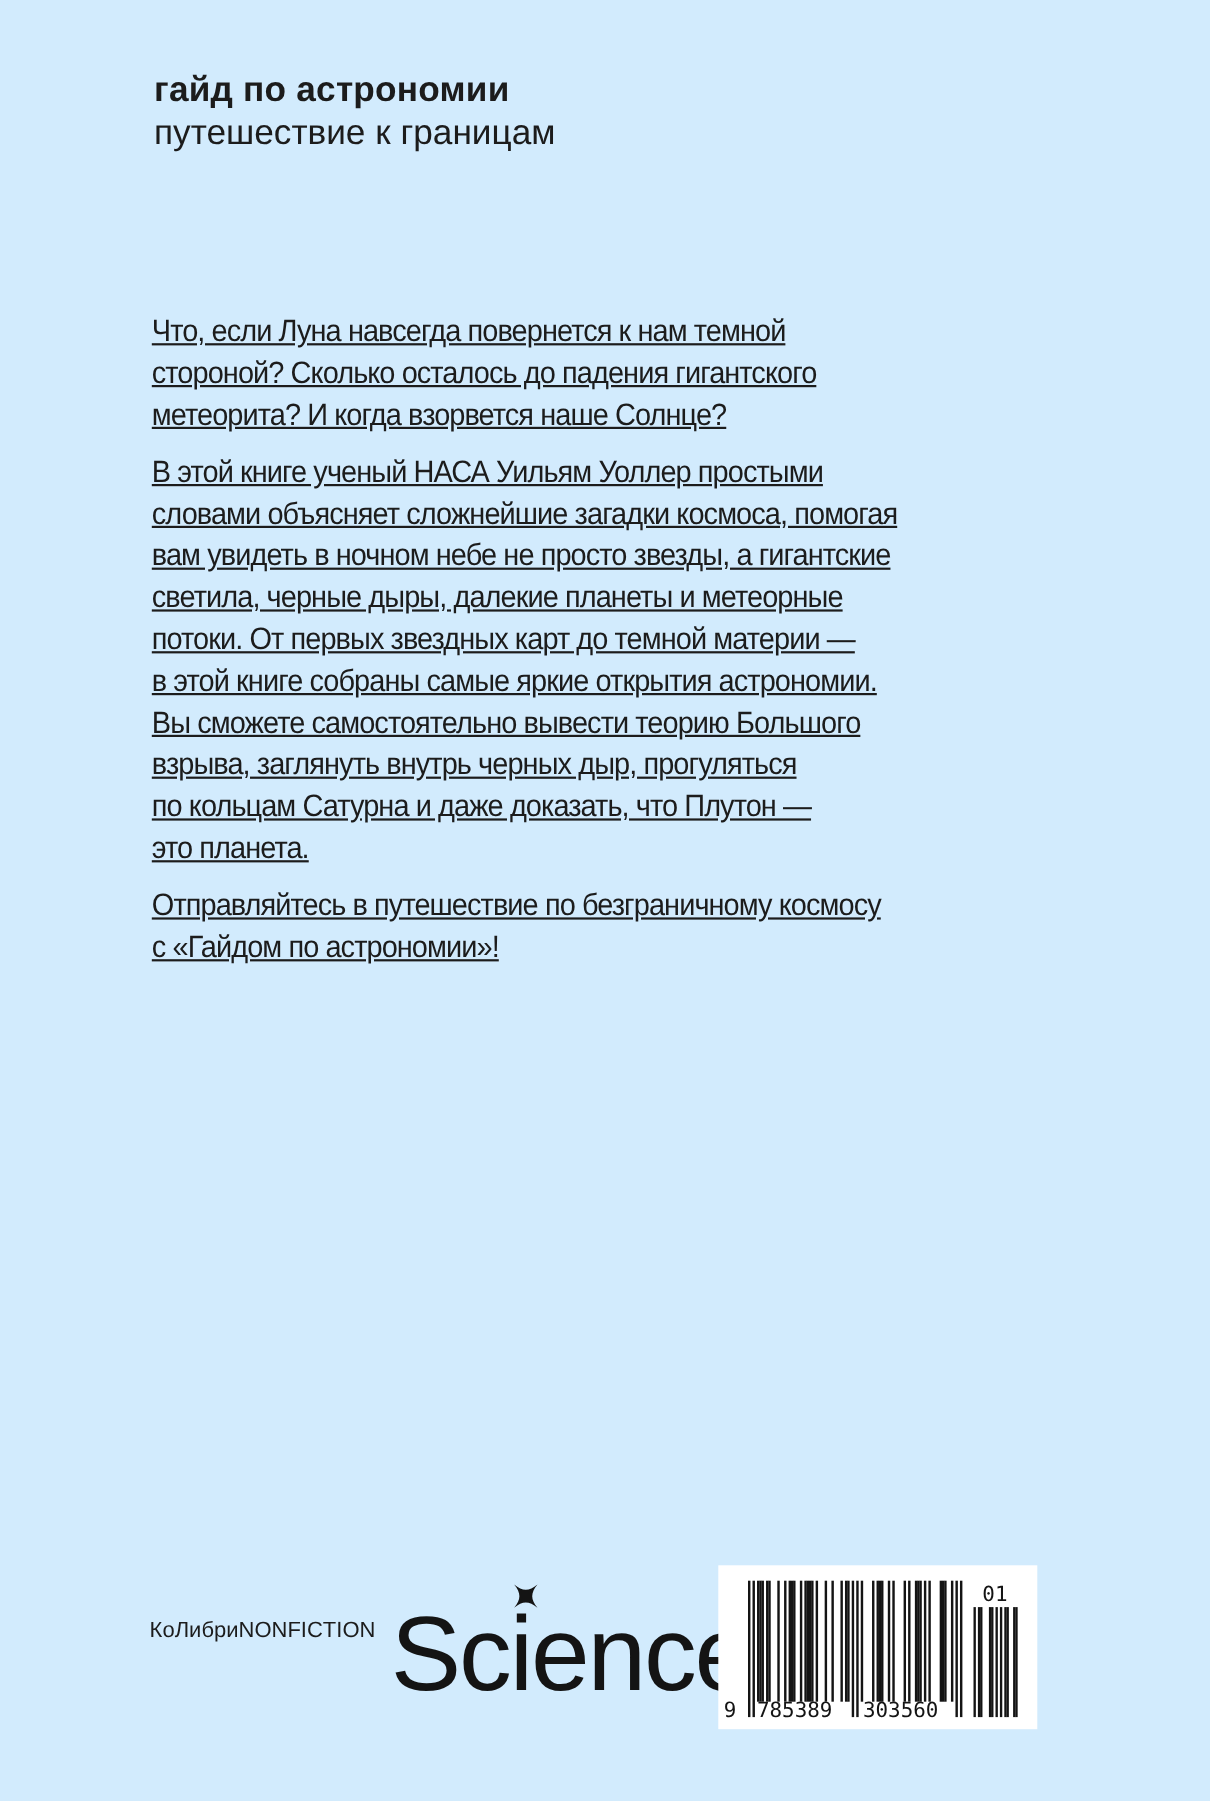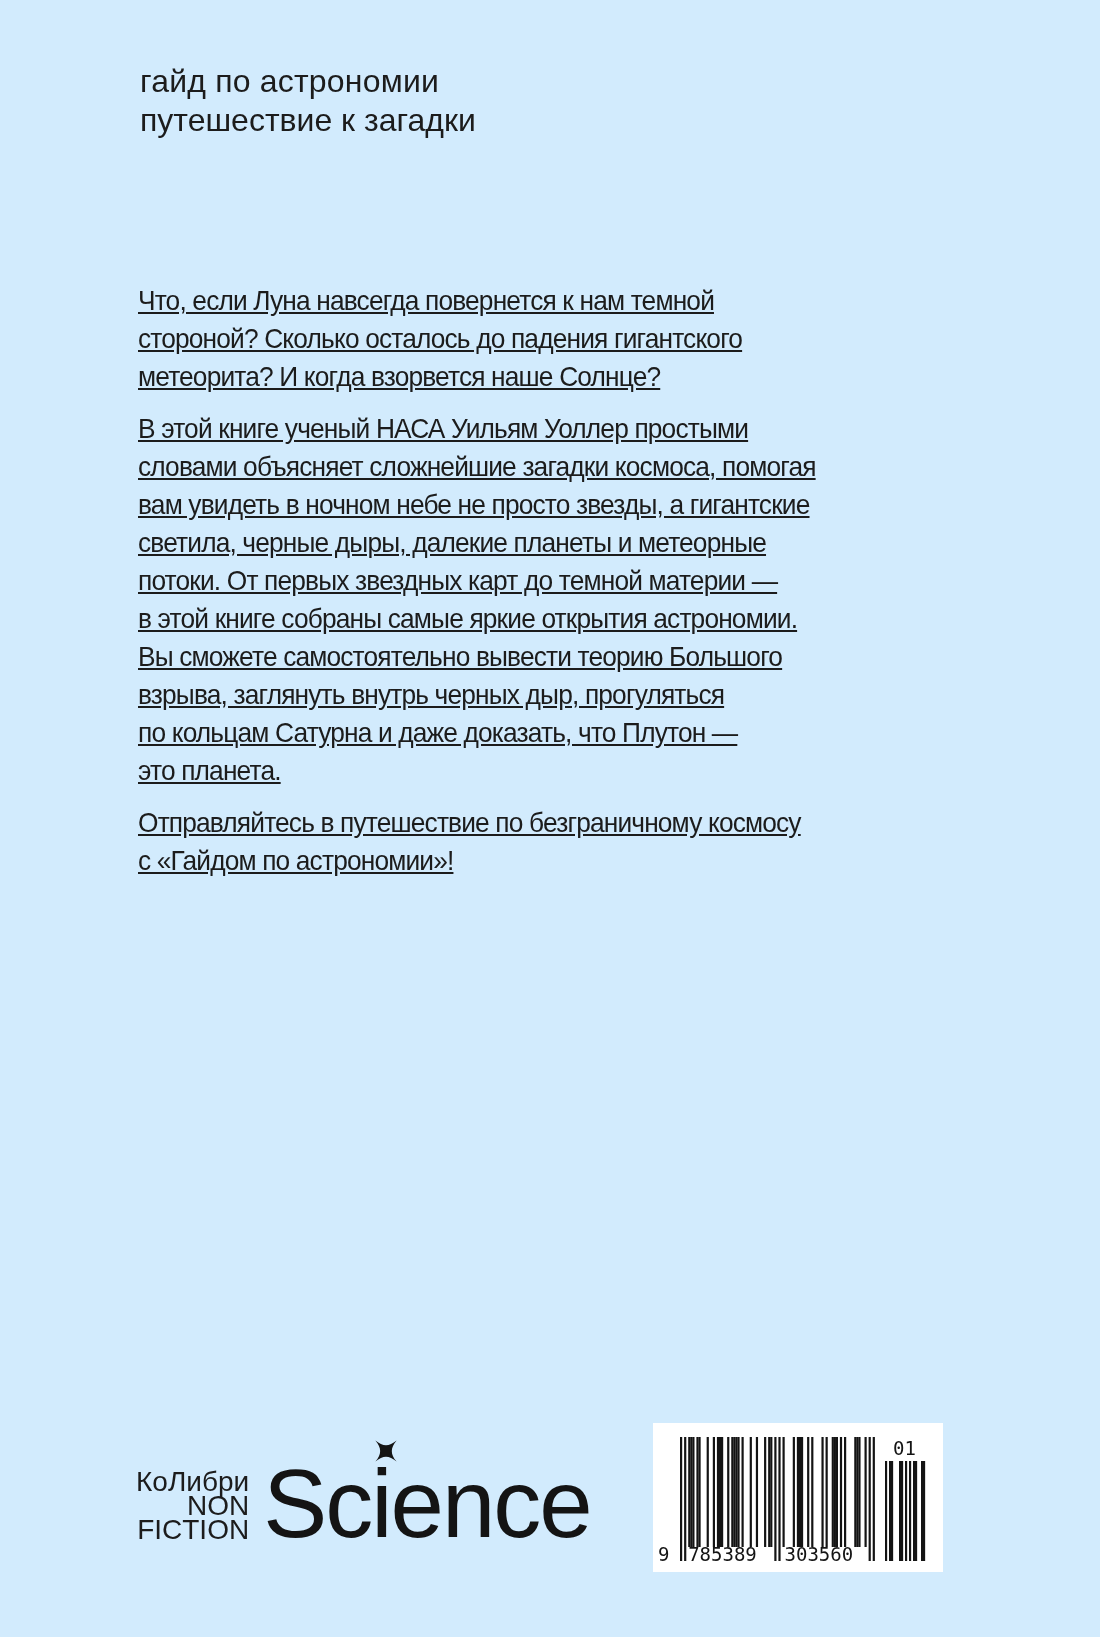--- a/index.html
+++ b/index.html
@@ -15,21 +15,21 @@
       color: #1c1c1c;
       font-family: "Liberation Sans", sans-serif;
     }
     .header {
       position: absolute;
       left: 140px;
       top: 62px;
     }
     .header .title {
       font-size: 32px;
-      font-weight: normal;
+      font-weight: bold;
       line-height: 38px;
       letter-spacing: 0.2px;
     }
     .header .subtitle {
       font-size: 32px;
       line-height: 40px;
       font-weight: normal;
     }
     .blurb {
       position: absolute;
@@ -51,23 +51,22 @@
 
     .publisher {
       position: absolute;
       left: 136px;
       top: 1462px;
       display: flex;
       align-items: flex-start;
     }
     .imprint {
       display: flex;
-      flex-direction: column;
       align-items: flex-end;
-      font-size: 28px;
+      font-size: 20px;
       line-height: 24px;
       margin-top: 8px;
       margin-right: 14px;
     }
     .imprint span { display: block; }
     .science {
       position: relative;
       font-size: 96px;
       line-height: 96px;
       letter-spacing: -2px;
@@ -91,21 +90,21 @@
       height: 149px;
       background: #ffffff;
     }
     .barcode-box svg { display: block; }
   </style>
 </head>
 <body>
 
 <div class="header">
   <div class="title">гайд по астрономии</div>
-  <div class="subtitle">путешествие к загадки</div>
+  <div class="subtitle">путешествие к границам</div>
 </div>
 
 <div class="blurb">
   <p>
     <span class="line">Что, если Луна навсегда повернется к нам темной</span>
     <span class="line">стороной? Сколько осталось до падения гигантского</span>
     <span class="line">метеорита? И когда взорвется наше Солнце?</span>
   </p>
   <p>
     <span class="line">В этой книге ученый НАСА Уильям Уоллер простыми</span>

